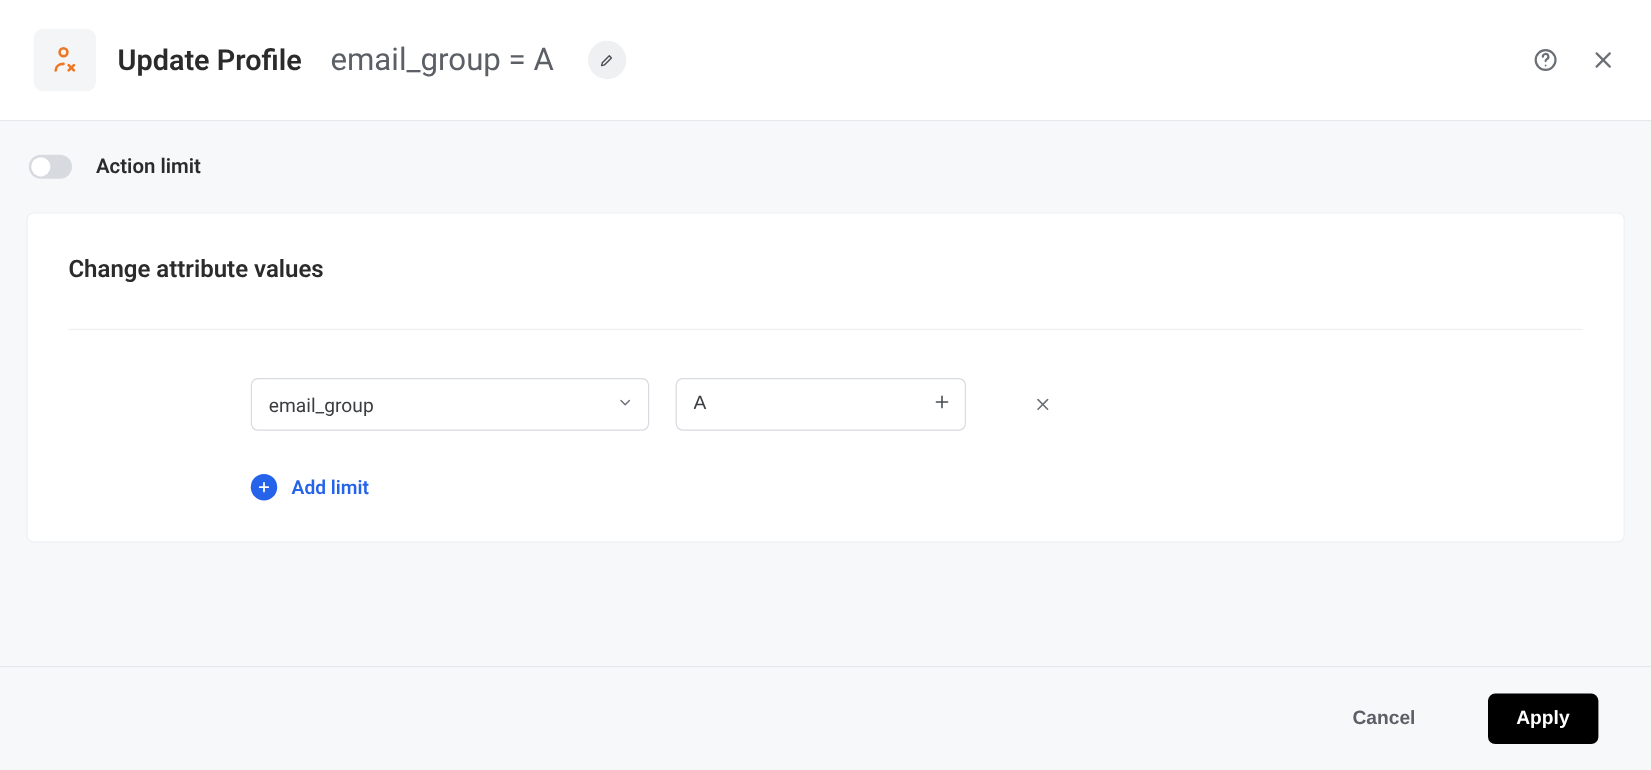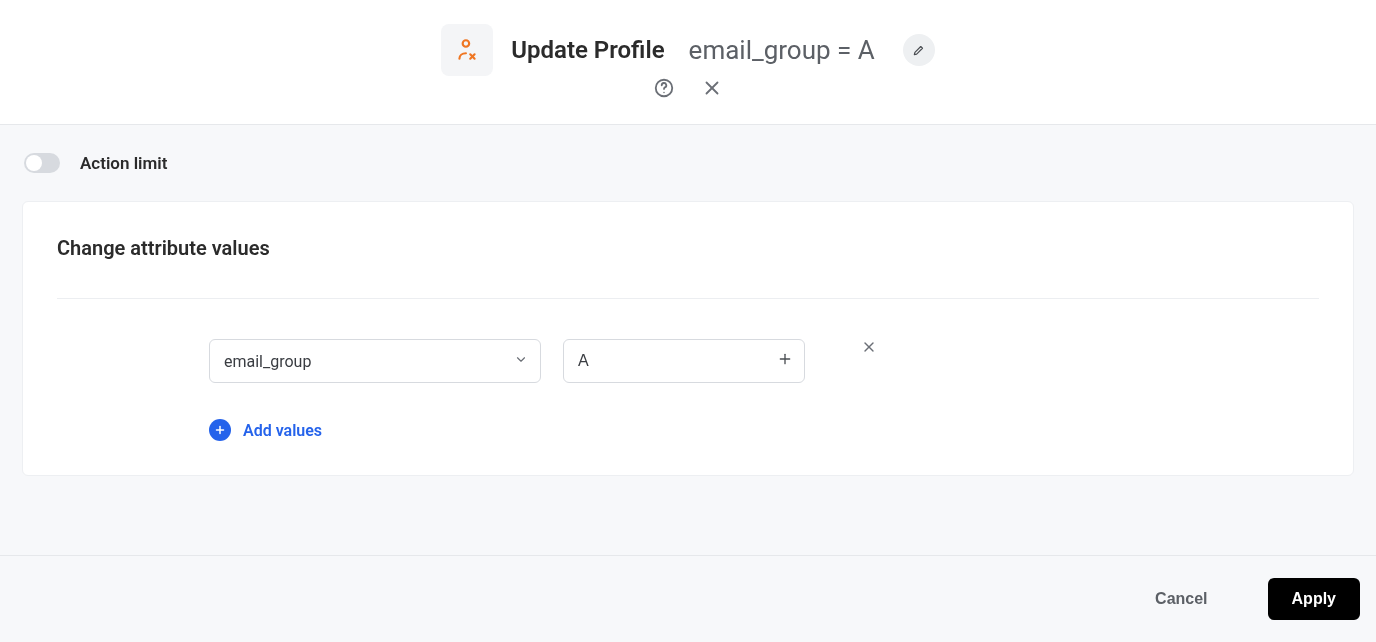--- a/index.html
+++ b/index.html
@@ -14,21 +14,20 @@
       overflow: hidden;
     }
 
     
     .header {
       display: flex;
       align-items: center;
       padding: 24px 28px;
       background: #fff;
       border-bottom: 1px solid #e6e8eb;
-      flex-direction: column;
     }
     .header-left {
       display: flex;
       align-items: center;
       gap: 18px;
       flex: 1;
     }
     .profile-icon-box {
       width: 52px;
       height: 52px;
@@ -129,21 +128,21 @@
       padding-bottom: 38px;
       border-bottom: 1px solid #eceef1;
       margin-bottom: 40px;
     }
 
     .row-wrap {
       padding-left: 152px;
     }
     .field-row {
       display: flex;
-      align-items: flex-start;
+      align-items: center;
       gap: 22px;
     }
     .select {
       position: relative;
       border: 1px solid #d7dadf;
       border-radius: 6px;
       height: 44px;
       display: flex;
       align-items: center;
       padding: 0 14px;
@@ -214,21 +213,21 @@
     .add-field-label {
       font-size: 16px;
       font-weight: 600;
       color: #2563eb;
     }
 
     
     .footer {
       border-top: 1px solid #e6e8eb;
       background: #f7f8fa;
-      padding: 22px 16px;
+      padding: 22px 44px;
       display: flex;
       justify-content: flex-end;
       align-items: center;
       gap: 26px;
     }
     .btn-cancel {
       font-size: 16px;
       font-weight: 600;
       color: #5c6066;
       background: none;
@@ -326,21 +325,21 @@
         </div>
       </div>
 
       <div class="add-field">
         <span class="add-field-icon">
           <svg viewBox="0 0 24 24" fill="none" stroke="#fff" stroke-width="3" stroke-linecap="round" stroke-linejoin="round">
               <line x1="12" y1="5" x2="12" y2="19"></line>
               <line x1="5" y1="12" x2="19" y2="12"></line>
             </svg>
         </span>
-        <span class="add-field-label">Add values</span>
+        <span class="add-field-label">Add limit</span>
       </div>
 
     </div>
   </div>
 
 </div>
 
 <div class="footer">
   <button class="btn-cancel">Cancel</button>
   <button class="btn-apply">Apply</button>

